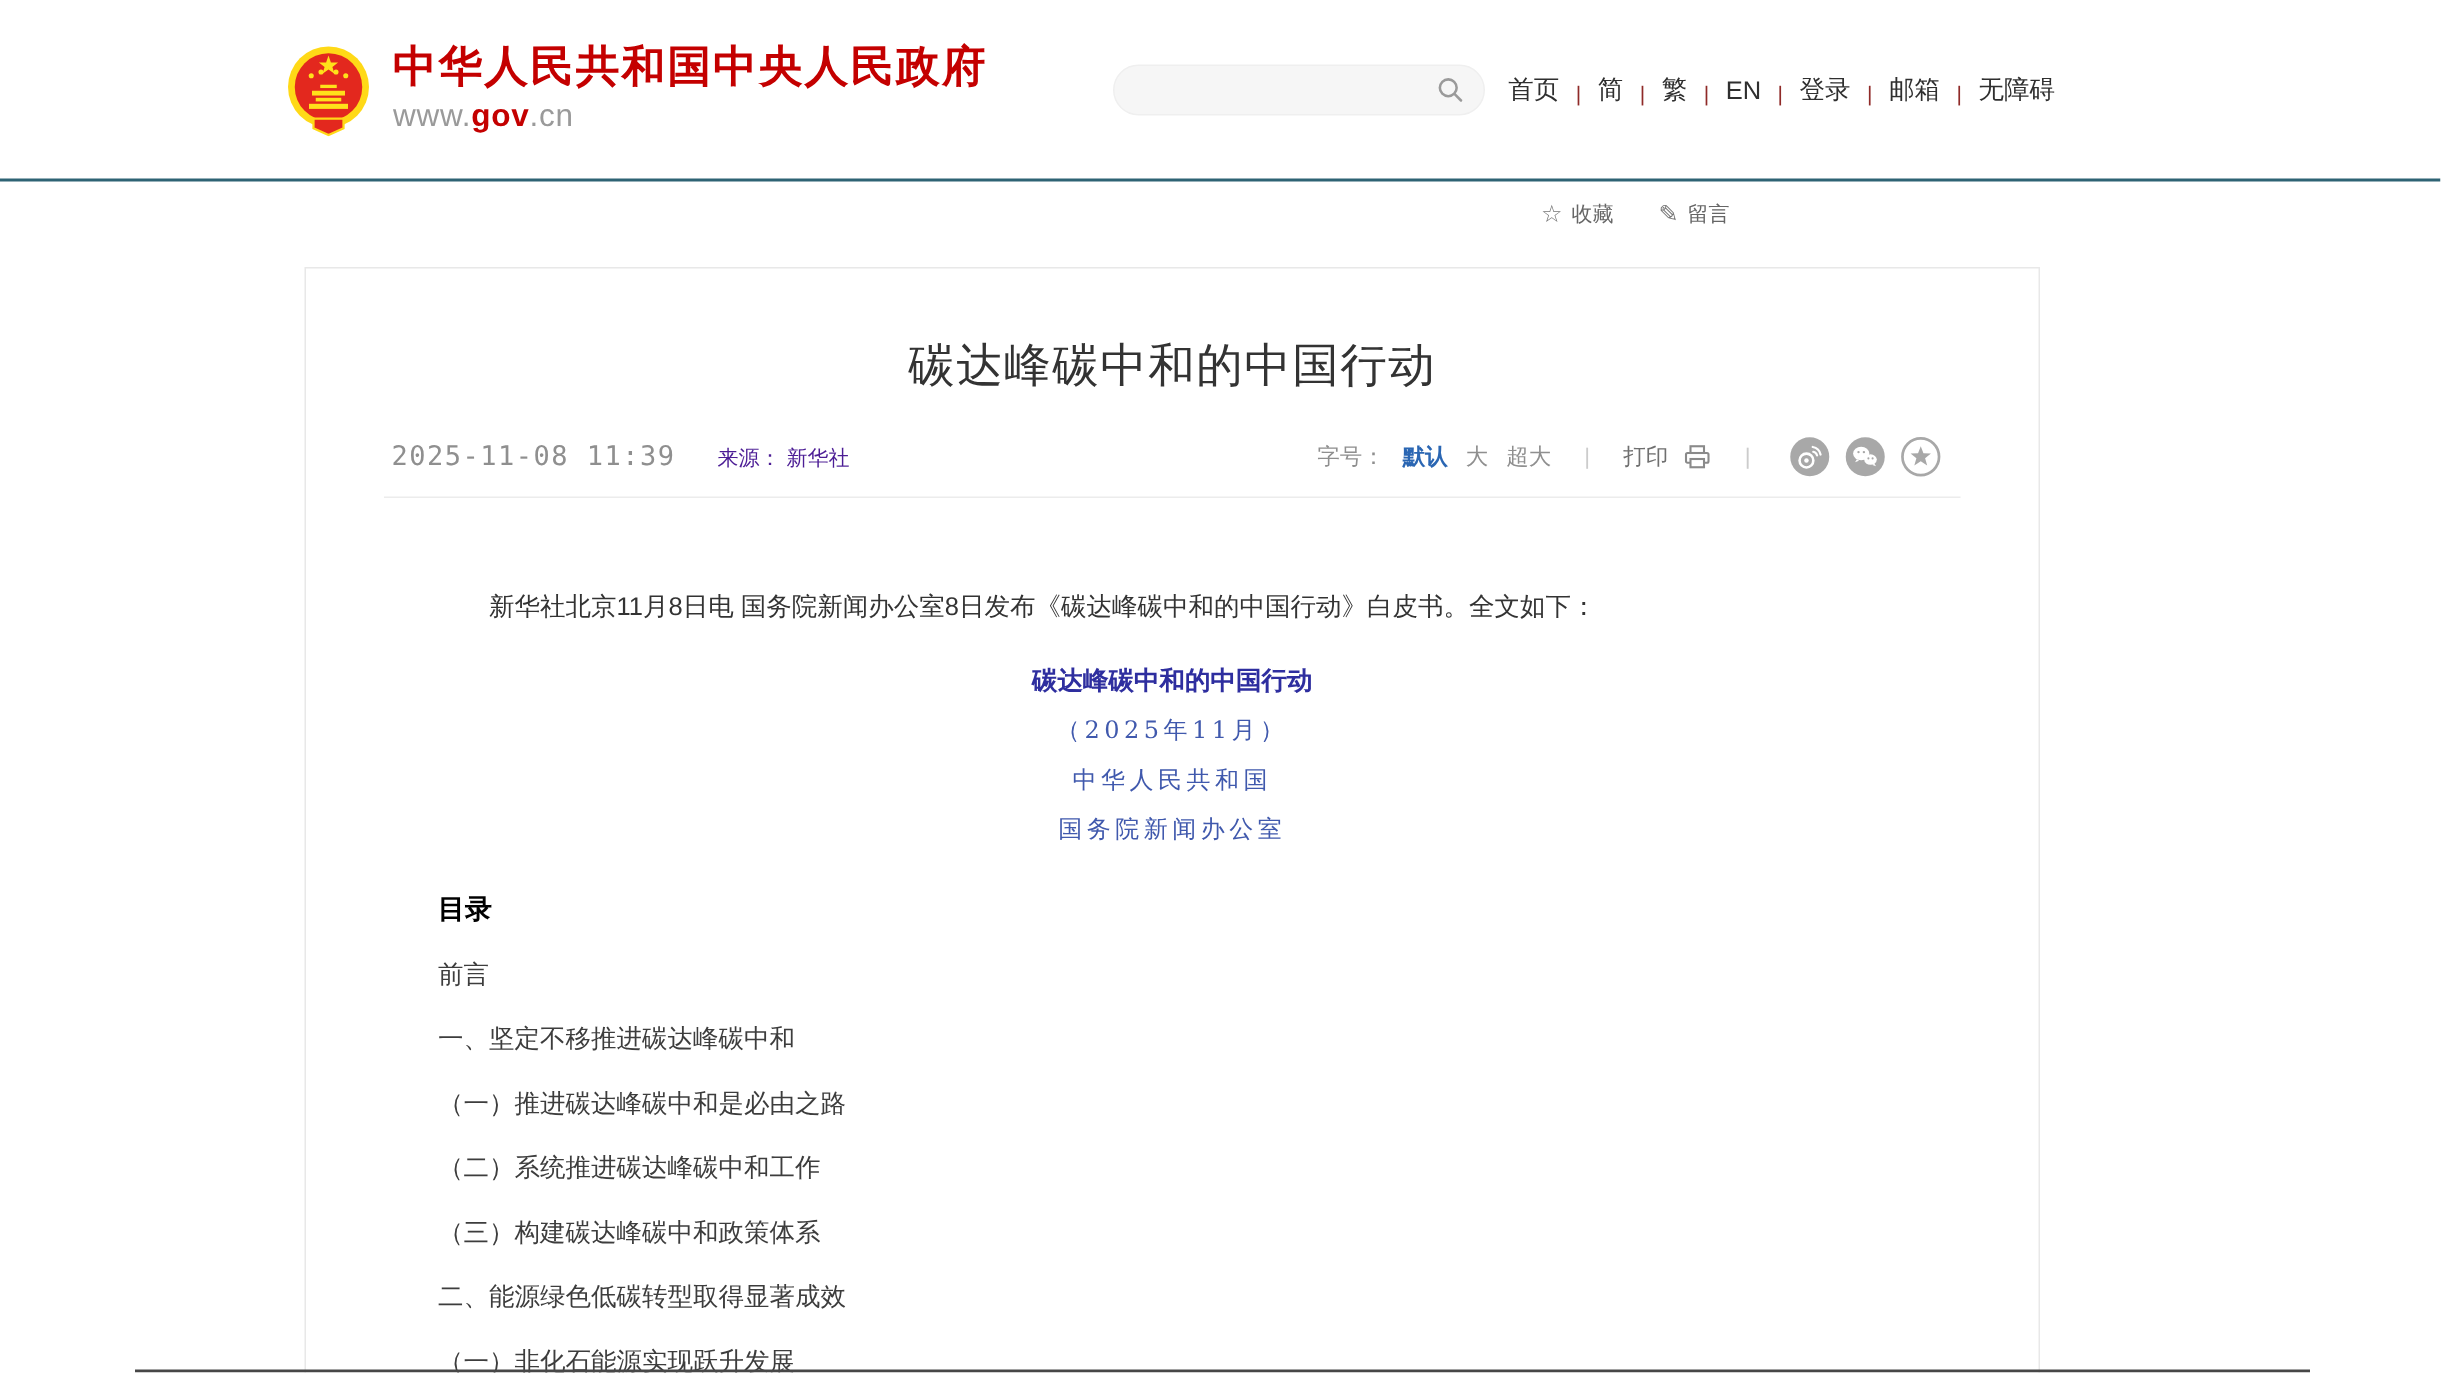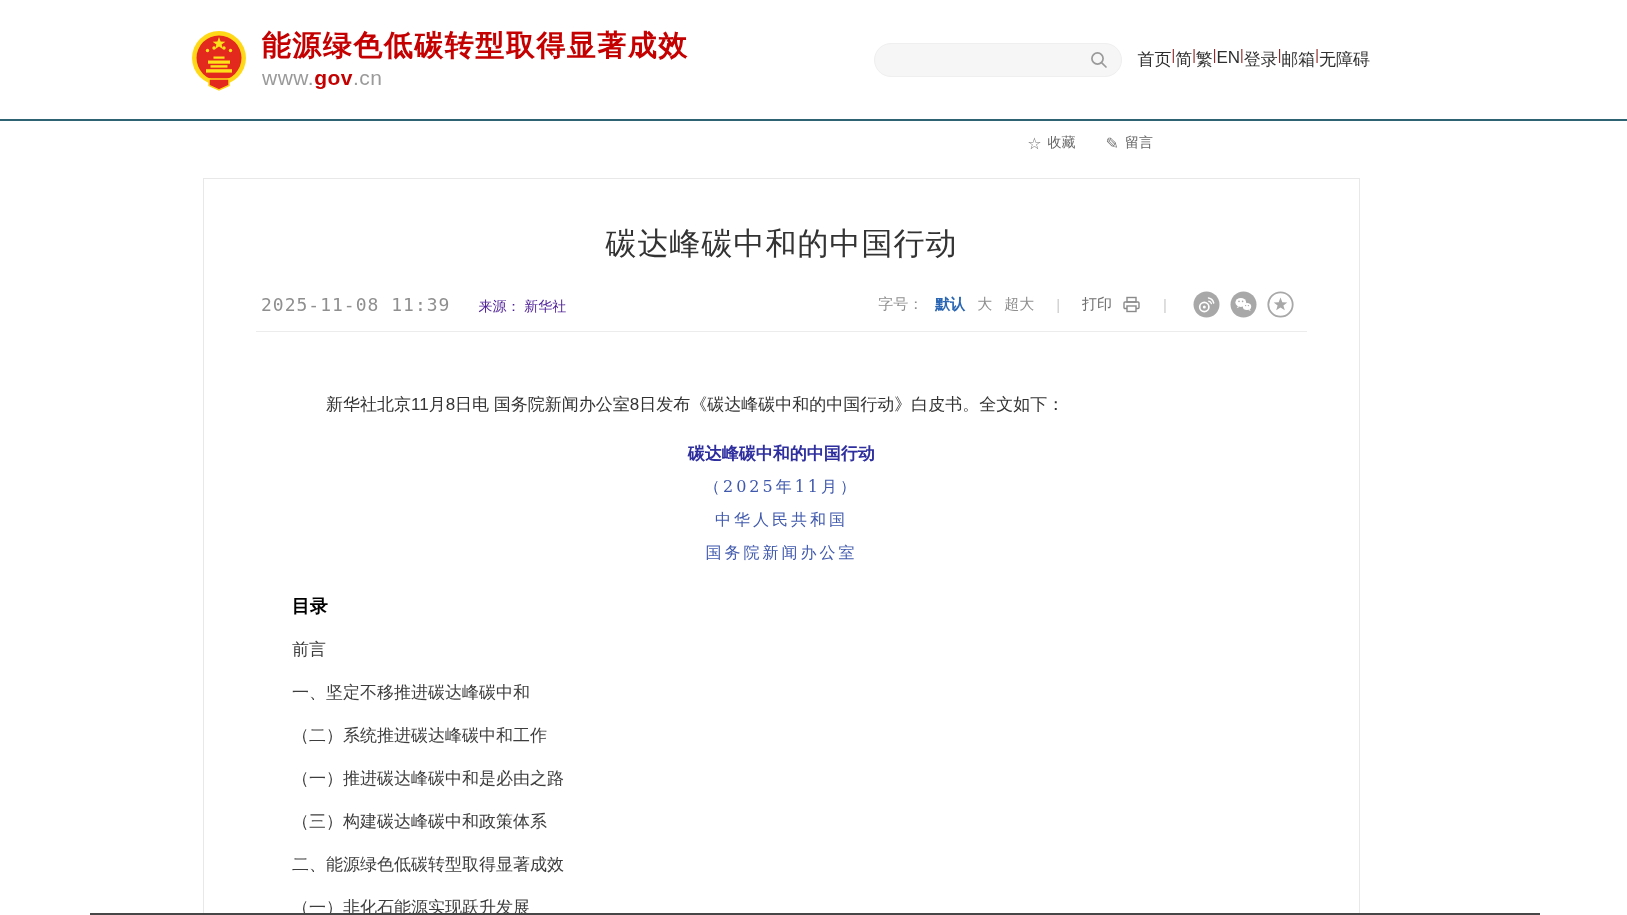--- a/index.html
+++ b/index.html
@@ -11,21 +11,21 @@
                  padding:0 257px 0 190px; border-bottom:2px solid #2e6374; background:#fff; }
   .brand { display:flex; align-items:center; gap:14px; }
   .brand-text { display:flex; flex-direction:column; }
   .site-title { font-size:29px; font-weight:700; color:#c40000; letter-spacing:1.5px; line-height:1.15; }
   .site-url { font-size:21px; color:#9a9a9a; margin-top:3px; letter-spacing:.5px; }
   .site-url .gov { color:#c40000; font-weight:700; }
   .header-right { display:flex; align-items:center; gap:16px; }
   .search-box { width:248px; height:34px; background:#f6f6f6; border:1px solid #efefef;
                 border-radius:17px; display:flex; align-items:center; padding:0 12px 0 16px; }
   .search-box input { flex:1; border:none; outline:none; background:transparent; font-size:14px; color:#333; }
-  .top-nav { display:flex; align-items:flex-start; font-size:17px; color:#2f2f2f; white-space:nowrap; }
+  .top-nav { display:flex; align-items:flex-end; gap:11px; font-size:17px; color:#2f2f2f; white-space:nowrap; }
   .top-nav a { color:#2f2f2f; text-decoration:none; cursor:pointer; }
   .nav-sep { color:#8f2a28; font-size:14px; position:relative; top:-1px; }
 
   
   .tools-row { display:flex; justify-content:flex-end; align-items:center; gap:30px;
                padding-right:474px; margin-top:12px; height:20px; font-size:14px; color:#666; }
   .tool { display:flex; align-items:center; gap:6px; cursor:pointer; }
   .tool .glyph { font-size:16px; color:#777; }
 
   
@@ -71,21 +71,21 @@
       <circle cx="24" cy="19" r="1.7" fill="#FFE11A"></circle>
       <circle cx="34" cy="19" r="1.7" fill="#FFE11A"></circle>
       <circle cx="40.5" cy="21.5" r="1.7" fill="#FFE11A"></circle>
       <rect x="23.5" y="27.5" width="11" height="2.2" fill="#FFE11A"></rect>
       <rect x="18" y="31.5" width="22" height="3.2" fill="#FFE11A"></rect>
       <rect x="20.5" y="36.2" width="17" height="2.4" fill="#FFE11A"></rect>
       <rect x="16" y="40.2" width="26" height="3.4" fill="#FFE11A"></rect>
       <path d="M19 50 h20 v6.5 l-10 4.5 l-10 -4.5 z" fill="#E3281E" stroke="#FFD917" stroke-width="1.5"></path>
     </svg>
     <div class="brand-text">
-      <div class="site-title">能源绿色低碳转型取得显著成效</div>
+      <div class="site-title">中华人民共和国中央人民政府</div>
       <div class="site-url"><span>www.</span><span class="gov">gov</span><span>.cn</span></div>
     </div>
   </div>
 
   <div class="header-right">
     <div class="search-box">
       <input type="text" placeholder="" style="">
       <svg width="20" height="20" viewBox="0 0 20 20">
         <circle cx="8.5" cy="8.5" r="5.6" fill="none" stroke="#9a9a9a" stroke-width="1.7"></circle>
         <line x1="12.8" y1="12.8" x2="17" y2="17" stroke="#9a9a9a" stroke-width="1.7" stroke-linecap="round"></line>
@@ -177,21 +177,21 @@
   <div class="article-body">
     <p class="lead">新华社北京11月8日电 国务院新闻办公室8日发布《碳达峰碳中和的中国行动》白皮书。全文如下：</p>
     <p class="doc-title">碳达峰碳中和的中国行动</p>
     <p class="doc-line">（2025年11月）</p>
     <p class="doc-line">中华人民共和国</p>
     <p class="doc-line">国务院新闻办公室</p>
 
     <p class="toc-heading">目录</p>
     <p class="toc-item">前言</p>
     <p class="toc-item">一、坚定不移推进碳达峰碳中和</p>
+    <p class="toc-item">（一）推进碳达峰碳中和是必由之路</p>
     <p class="toc-item">（二）系统推进碳达峰碳中和工作</p>
-    <p class="toc-item">（一）推进碳达峰碳中和是必由之路</p>
     <p class="toc-item">（三）构建碳达峰碳中和政策体系</p>
     <p class="toc-item">二、能源绿色低碳转型取得显著成效</p>
     <p class="toc-item">（一）非化石能源实现跃升发展</p>
   </div>
 </div>
 
 <div class="footer-edge"></div>
 
 </body></html>

